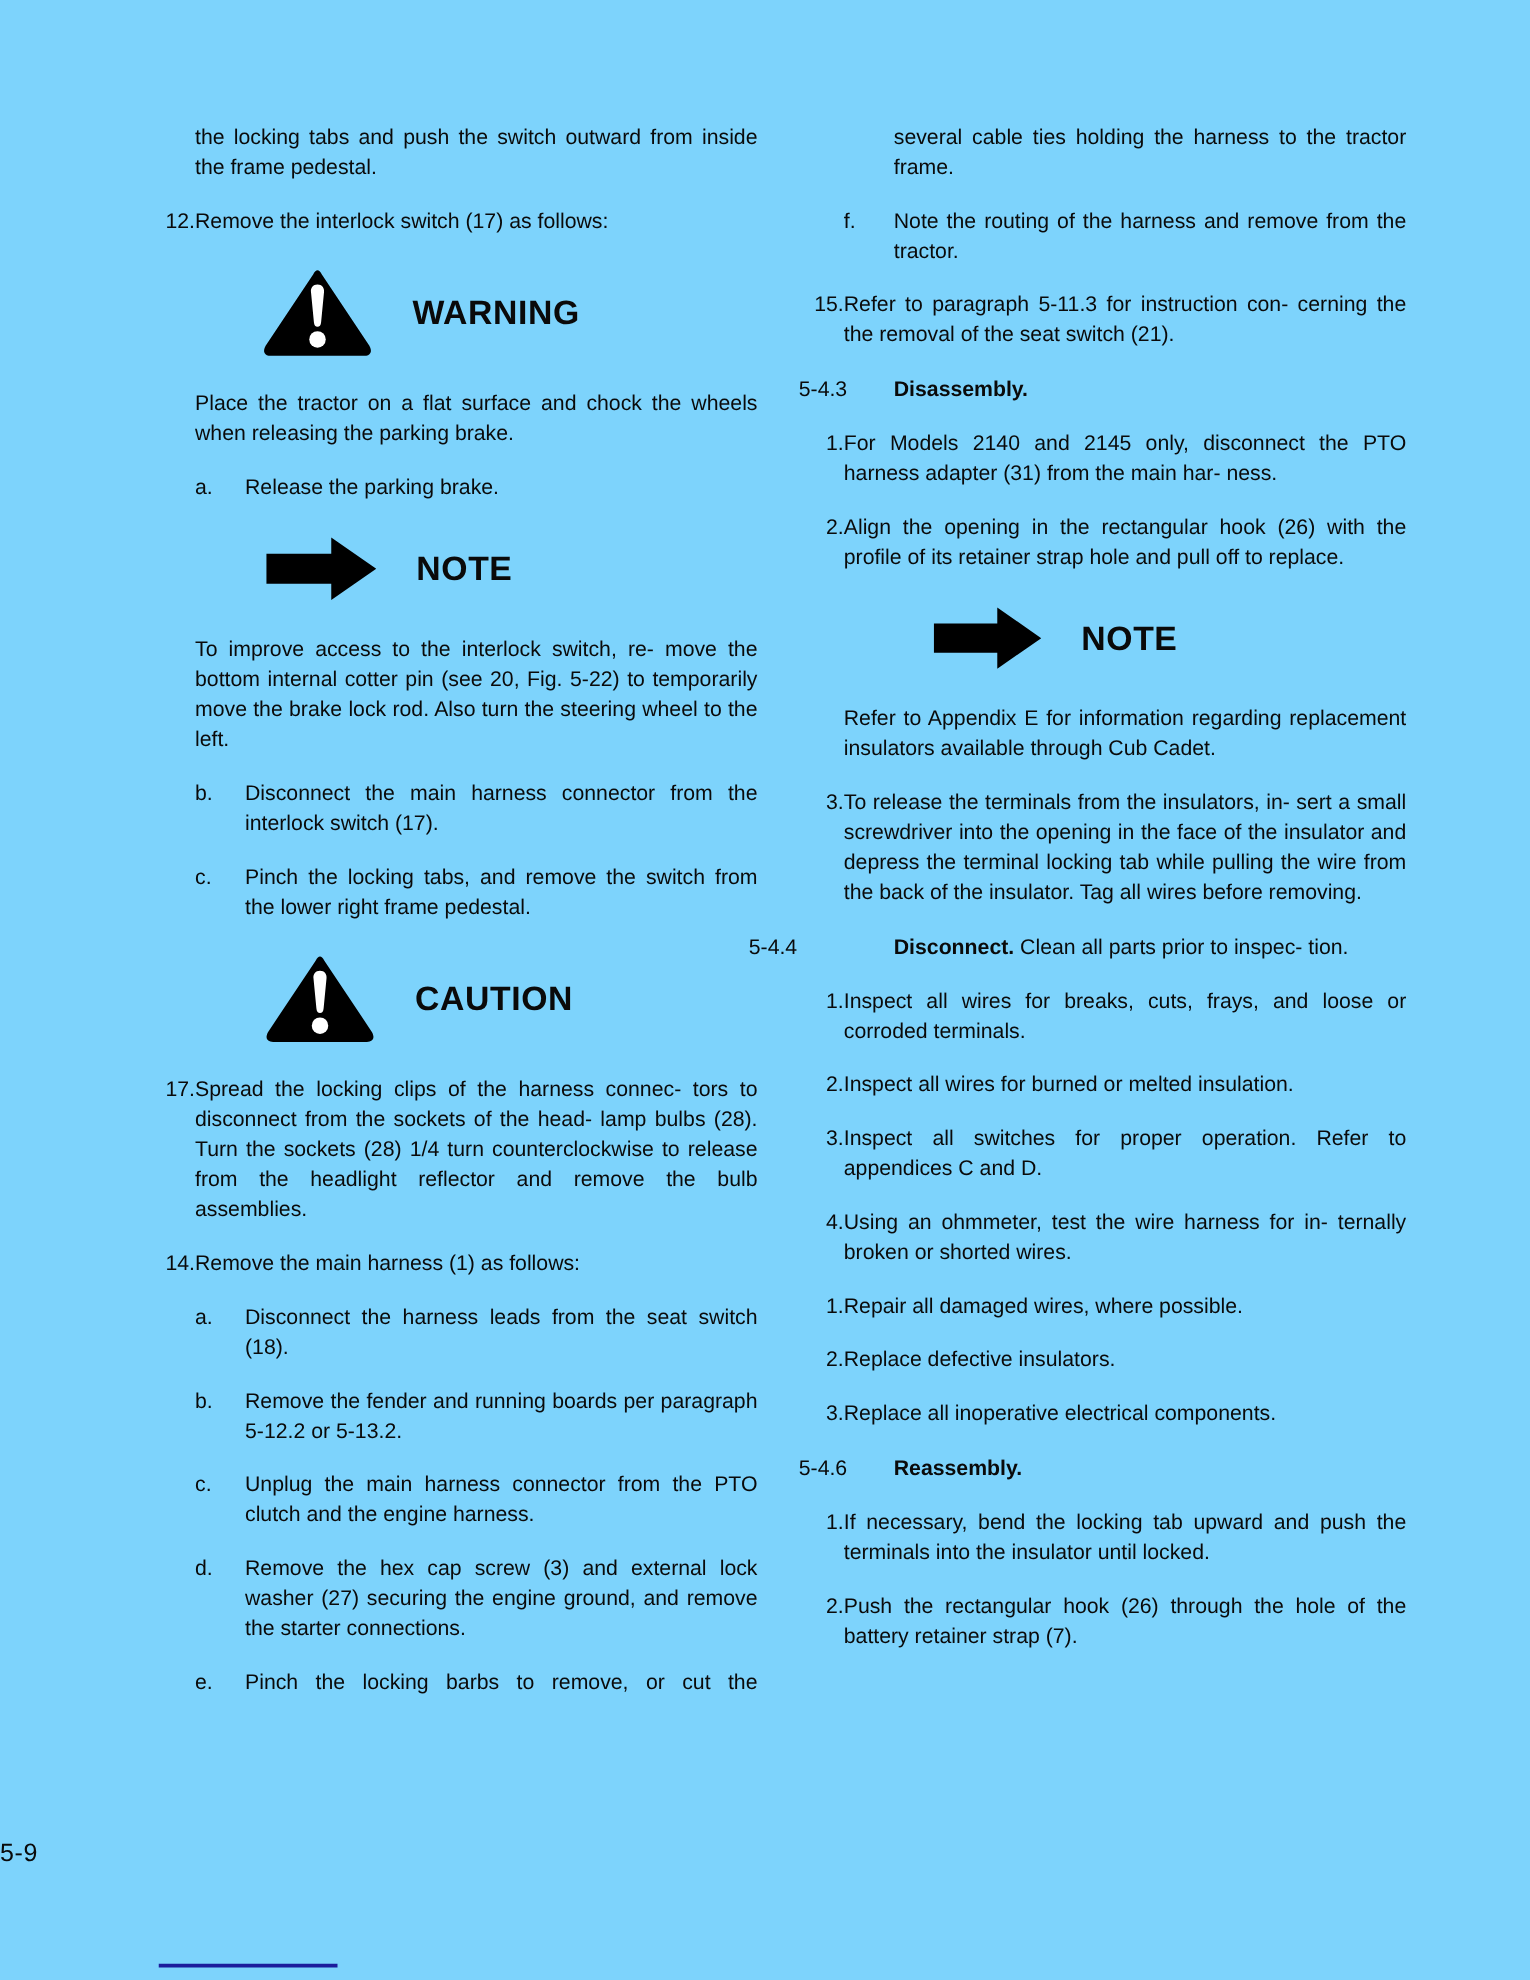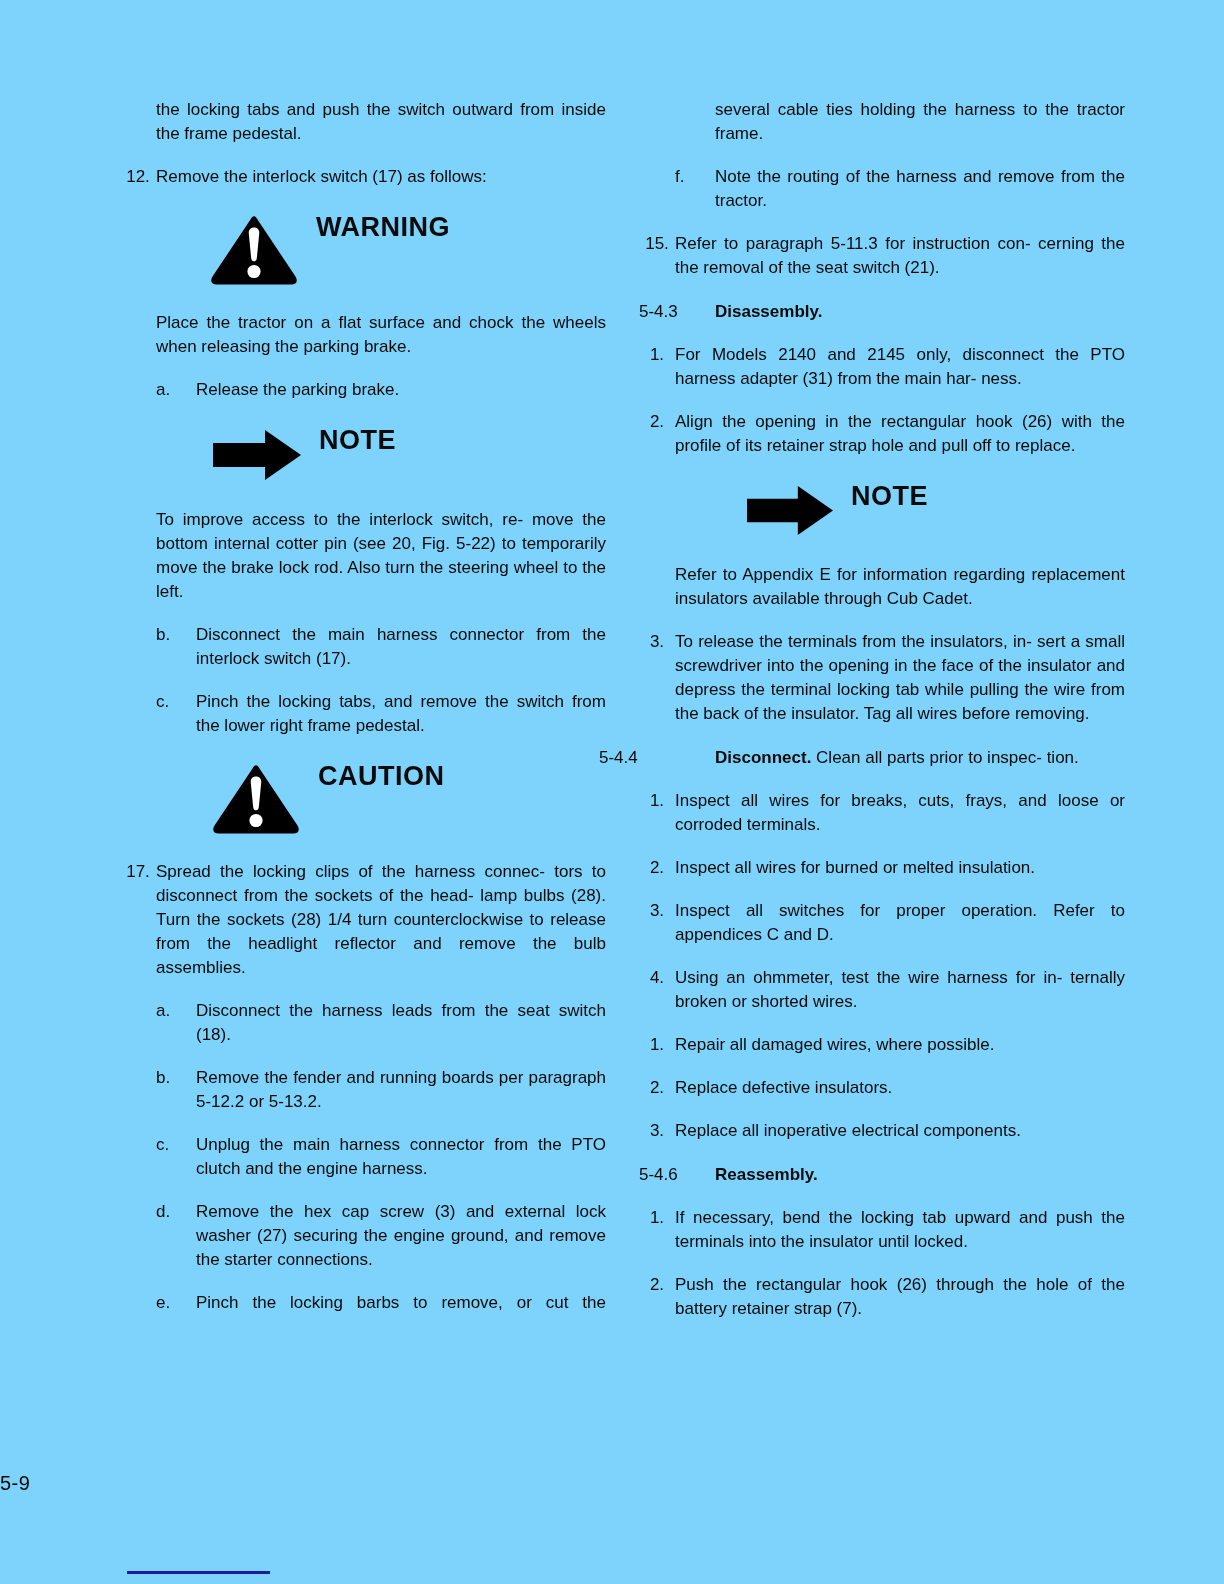--- a/index.html
+++ b/index.html
@@ -16,33 +16,33 @@
   }
   .cols{display:flex;gap:33px;}
   .col{width:486px;font-size:17px;line-height:24px;}
   .col > *:first-child{margin-top:0;}
 
   .p{margin:19px 0 0 0;text-align:justify;}
   .cont1{margin-left:36px;}   
   .cont2{margin-left:76px;}   
 
   .item{display:grid;grid-template-columns:36px 1fr;margin-top:19px;}
-  .item .n{text-align:center;}
+  .item .n{text-align:right;}
   .item .t{text-align:justify;}
 
   .sub{display:grid;grid-template-columns:40px 1fr;margin-left:36px;margin-top:19px;}
   .sub .t{text-align:justify;}
   .jl .t{text-align-last:justify;}
 
   .sec{margin:20px 0 0 0;}
   .sn{display:inline-block;width:76px;}
   .sec b{font-weight:bold;}
   .hang{padding-left:40px;text-indent:-40px;}
 
-  .icon-row{display:flex;gap:18px;margin:26px 0;}
+  .icon-row{display:flex;align-items:center;gap:32px;margin:26px 0;}
   .icon-row.l-warn{margin-left:90px;}
   .icon-row.l-note{margin-left:93px;}
   .icon-row.l-caut{margin-left:92px;}
   .icon-row.r-note{margin-left:108px;}
   .icon-label{font-size:27px;font-weight:bold;letter-spacing:.5px;}
   .tri-icon svg,.arrow-icon svg{display:block;}
 
   .footer-page-num{
     position:absolute;left:0;right:0;top:1472px;
     text-align:left;font-size:20px;letter-spacing:.5px;
@@ -116,20 +116,24 @@
         </span>
         <span class="icon-label">CAUTION</span>
       </div>
 
 
       <div class="item">
         <span class="n">17.</span>
         <span class="t">Spread the locking clips of the harness connec- tors to disconnect from the sockets of the head- lamp bulbs (28). Turn the sockets (28) 1/4 turn counterclockwise to release from the headlight reflector and remove the bulb assemblies.</span>
       </div>
 
+      <div class="item">
+        <span class="n">14.</span>
+        <span class="t">Remove the main harness (1) as follows:</span>
+      </div>
 
       <div class="sub">
         <span class="n">a.</span>
         <span class="t">Disconnect the harness leads from the seat switch (18).</span>
       </div>
 
       <div class="sub">
         <span class="n">b.</span>
         <span class="t">Remove the fender and running boards per paragraph 5-12.2 or 5-13.2.</span>
       </div>

